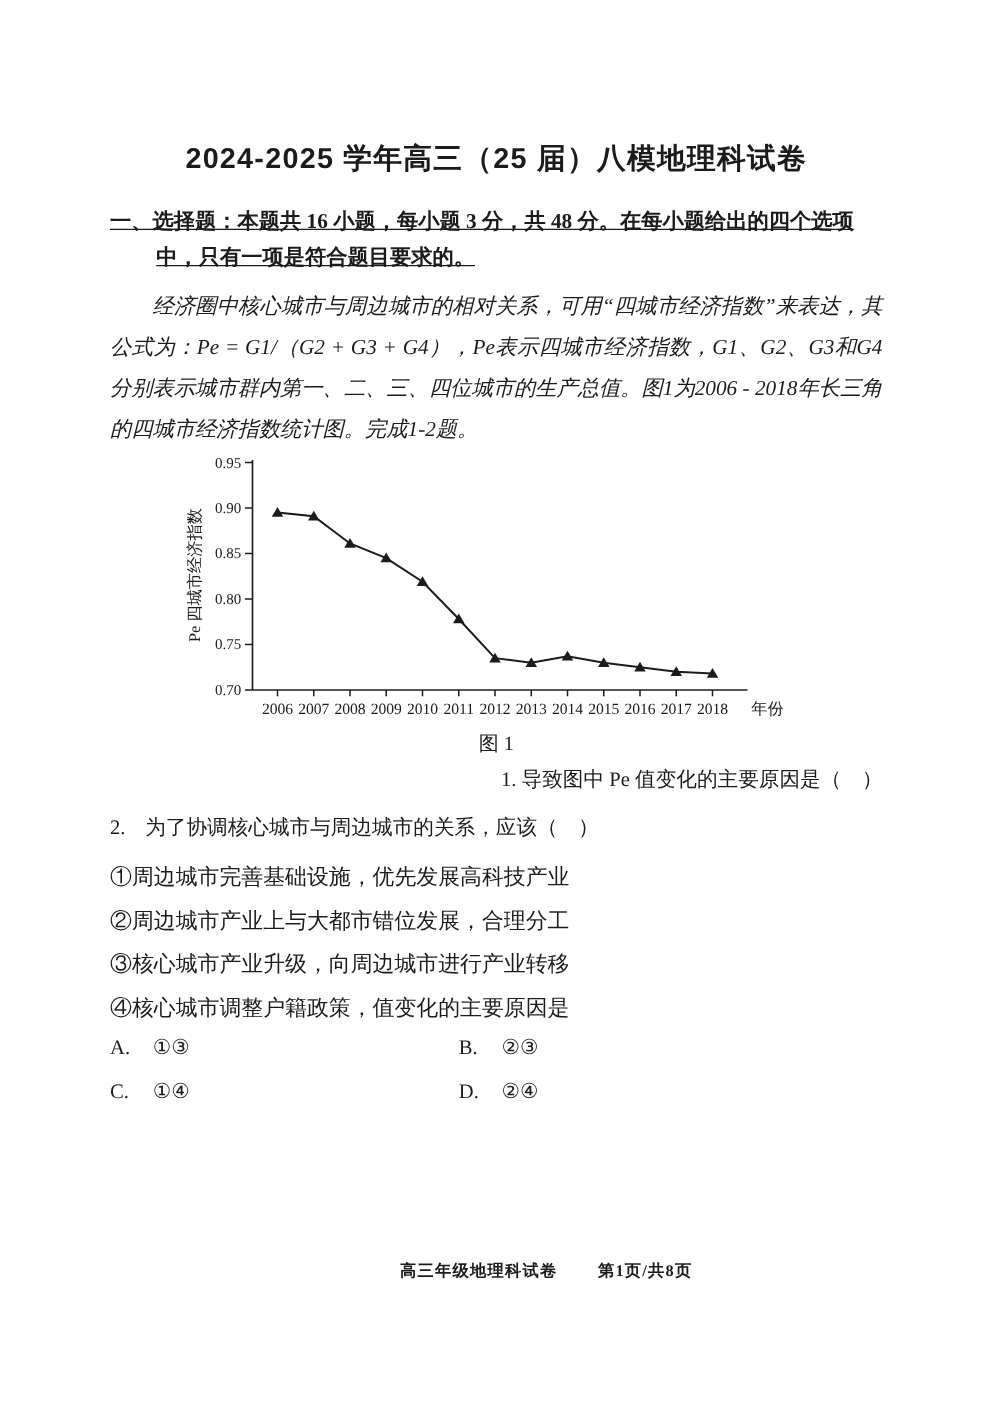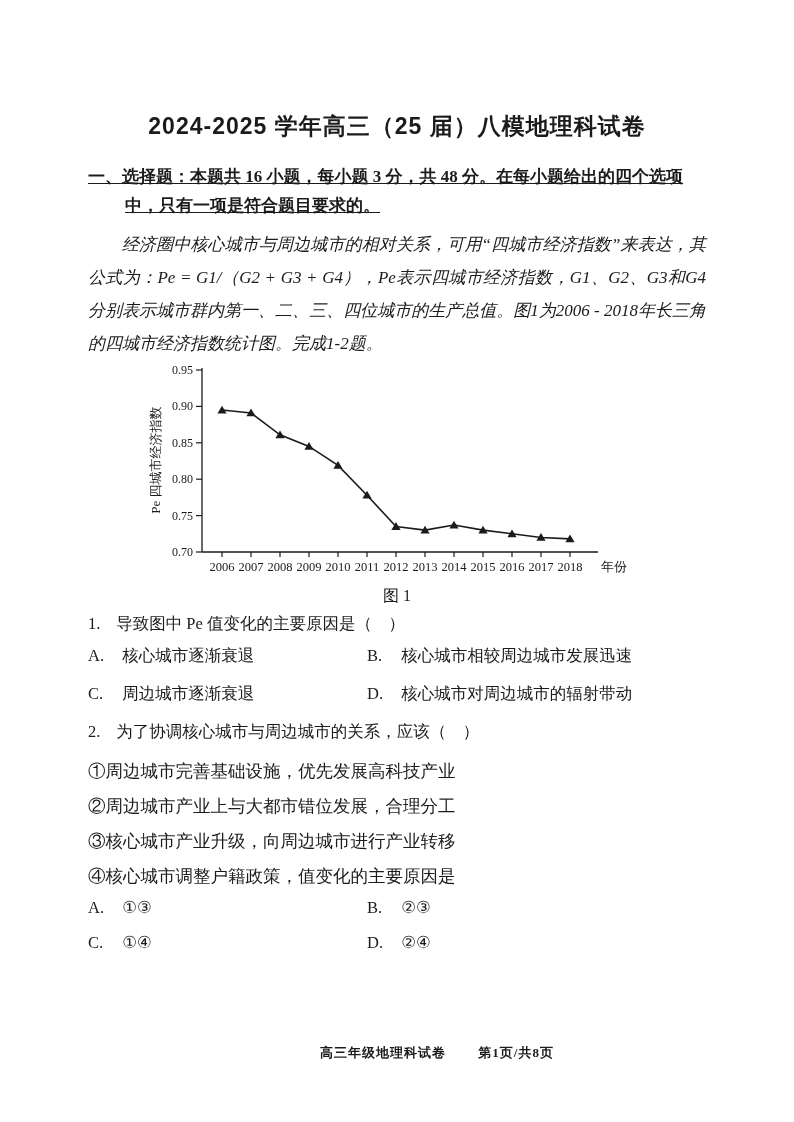--- a/index.html
+++ b/index.html
@@ -22,38 +22,37 @@
   }
   .passage {
     margin-top:8px; font-size:17px; line-height:33px;
     text-align:justify; text-indent:2em; font-style:italic;
   }
   .figure-block { margin-top:0; }
   .figure-block svg { display:block; margin-left:52px; }
   .figure-caption { margin-top:4px; text-align:center; font-size:16px; line-height:20px; }
 
   .q-stem { font-size:16.5px; line-height:20px; }
-  .q1-stem { margin-top:8px; }
+  .q1-stem { margin-top:8px;text-align:right; }
   .q2-stem { margin-top:18px; }
   .q-num { display:inline-block; min-width:24px; }
   .options-grid {
     display:grid; grid-template-columns:279px auto; justify-content:start;
     font-size:16.5px; line-height:20px;
   }
   .q1-options { margin-top:12px; row-gap:18px; }
   .q2-options { margin-top:4px; row-gap:15px; }
   .opt-label { display:inline-block; min-width:30px; }
   .statements { margin-top:12px; font-size:17.5px; }
   .statement { line-height:35px; }
 
   .page-footer {
     position:absolute; top:1008px; left:0; width:794px;
     text-align:center; padding-left:80px; font-size:13px; font-weight:bold;
     letter-spacing:1px;
-    margin-top:36px;
   }
   .footer-doc { margin-right:28px; }
 </style>
 </head>
 <body>
 
 <div class="page">
 
   <div class="exam-title">2024-2025 学年高三（25 届）八模地理科试卷</div>
 
@@ -122,38 +121,20 @@
         <polygon points="430,174.49599999999998 425.4,182.296 434.6,182.296" fill="#1b1b1b"></polygon>
       </svg>
     <div class="figure-caption">图 1</div>
   </div>
 
   <div class="q-stem q1-stem">
     <span class="q-num">1.</span>
     <span>导致图中 Pe 值变化的主要原因是（　）</span>
   </div>
 
-  <div class="options-grid q1-options">
-    <div>
-      <span class="opt-label">A.</span>
-      <span>核心城市逐渐衰退</span>
-    </div>
-    <div>
-      <span class="opt-label">B.</span>
-      <span>核心城市相较周边城市发展迅速</span>
-    </div>
-    <div>
-      <span class="opt-label">C.</span>
-      <span>周边城市逐渐衰退</span>
-    </div>
-    <div>
-      <span class="opt-label">D.</span>
-      <span>核心城市对周边城市的辐射带动</span>
-    </div>
-  </div>
 
   <div class="q-stem q2-stem">
     <span class="q-num">2.</span>
     <span>为了协调核心城市与周边城市的关系，应该（　）</span>
   </div>
 
   <div class="statements">
     <div class="statement">①周边城市完善基础设施，优先发展高科技产业</div>
     <div class="statement">②周边城市产业上与大都市错位发展，合理分工</div>
     <div class="statement">③核心城市产业升级，向周边城市进行产业转移</div>

